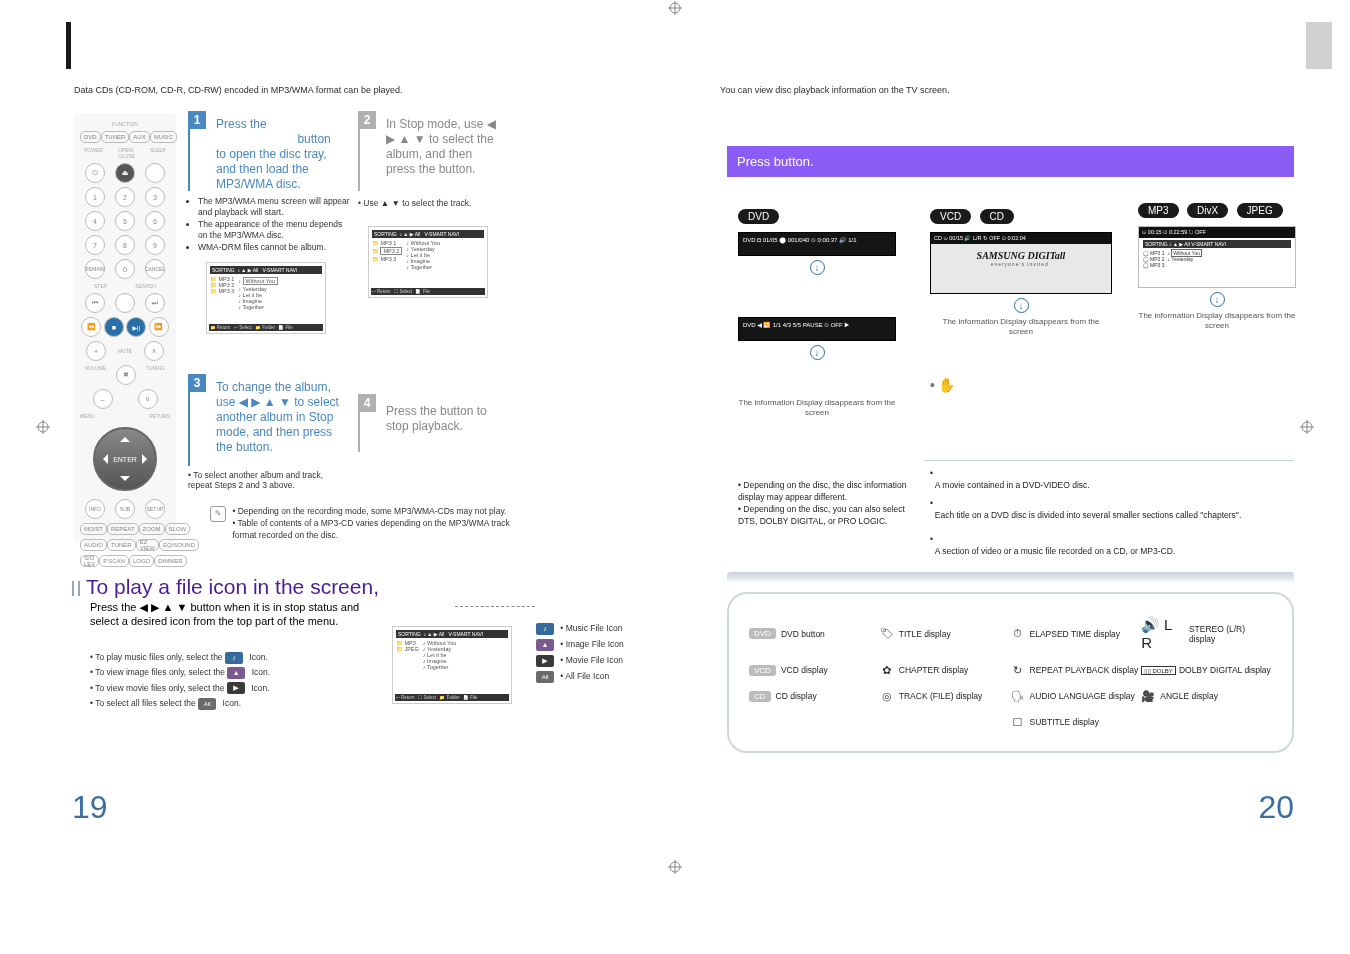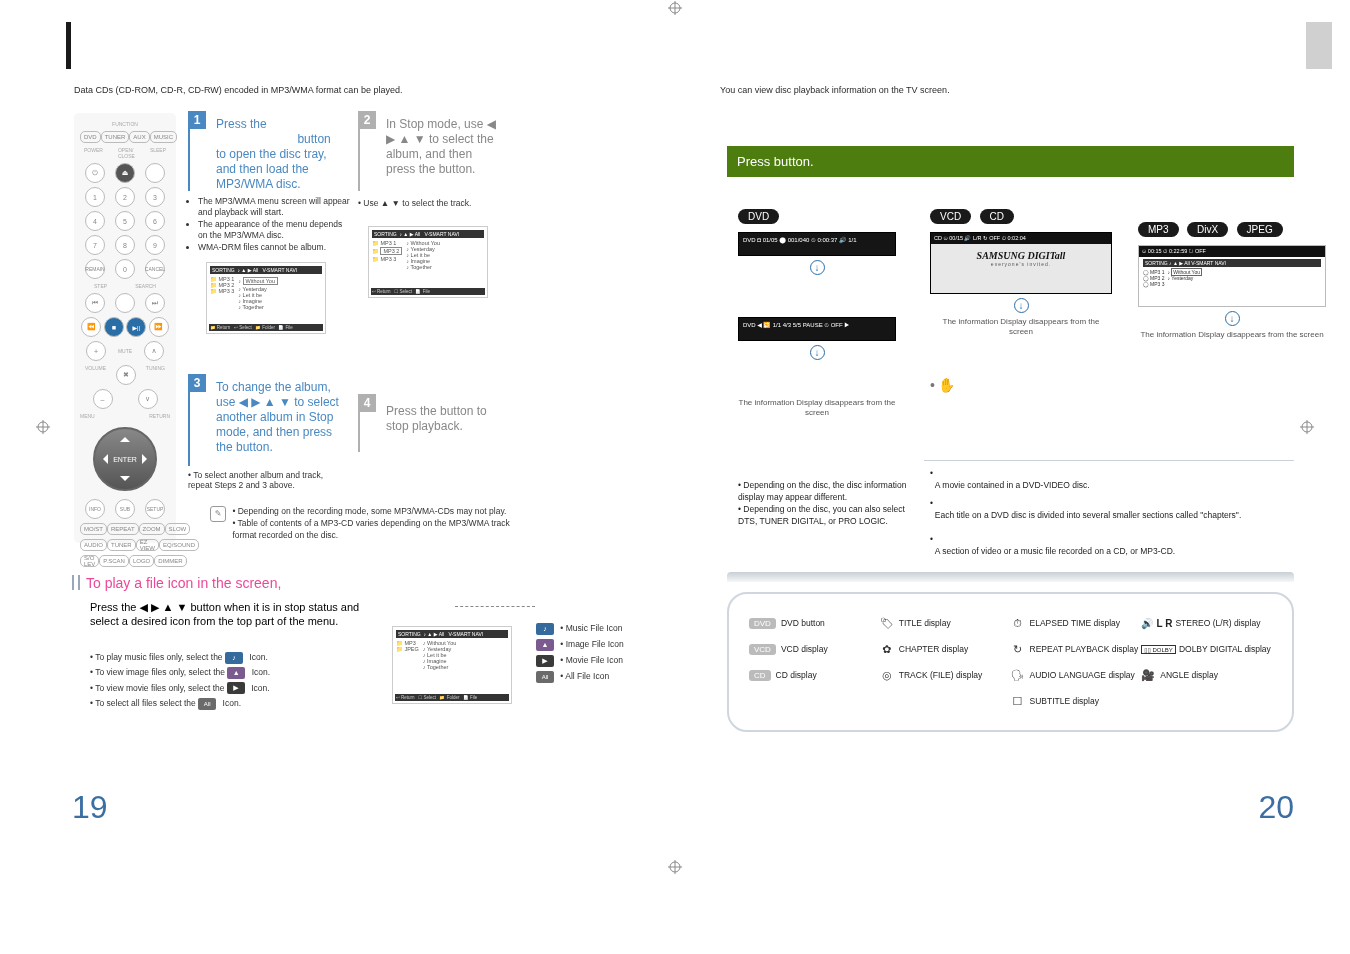--- a/index.html
+++ b/index.html
@@ -32,27 +32,27 @@
   .step.alt{border-left-color:#b0b0b0}
   .step .num{position:absolute;left:-2px;top:-2px;width:18px;height:18px;background:#4a88c2;color:#fff;font-size:12px;font-weight:bold;text-align:center;line-height:18px}
   .step.alt .num{background:#b0b0b0}
   .step .head{font-size:12px;color:#4a88c2;line-height:1.25;padding:4px 6px 4px 26px}
   .step.alt .head{color:#888}
   .bul{font-size:8.5px;color:#333;line-height:1.35;padding:0 6px 0 20px}
   .bul li{list-style:disc;margin-left:0}
   .mini{position:absolute;width:120px;height:72px;background:#fff;border:1px solid #ccc;font-size:5.5px;color:#555;box-sizing:border-box;padding:3px}
   .mini .hdr{background:#333;color:#fff;font-size:5px;padding:1px 2px;margin-bottom:2px}
   .mini .sel{display:inline-block;border:1px solid #888;padding:0 2px;margin:1px 0}
-  .section-mark{position:absolute;font-size:14px;color:#ec4899}
+  .section-mark{position:absolute;font-size:21px;color:#4c1d95}
   .section-mark .bars{display:inline-block;width:4px;border-left:2px solid #9aa7b8;border-right:2px solid #9aa7b8;height:15px;vertical-align:-2px;margin-right:6px}
   .icon-tag{display:inline-block;width:18px;height:12px;border-radius:2px;font-size:7px;color:#fff;text-align:center;line-height:12px;vertical-align:middle;margin-right:4px}
   .pg{position:absolute;bottom:128px;font-size:32px;color:#3b6fa3;font-weight:300}
   .pg.l{left:72px}
   .pg.r{right:56px}
-  .infobut{position:absolute;top:146px;left:727px;right:56px;background:#4d7c0f;color:#fff;padding:8px 10px;font-size:13px}
+  .infobut{position:absolute;top:146px;left:727px;right:56px;background:#8b5cf6;color:#fff;padding:8px 10px;font-size:13px}
   .infobut .sub{font-size:8.5px;color:#f0f3f6;margin-top:3px}
   .pill2{display:inline-block;background:#1a1a1a;color:#fff;font-size:10px;padding:2px 10px;border-radius:10px;margin-right:4px}
   .thumb{background:#151515;color:#fff;font-size:6px;border:1px solid #000;box-sizing:border-box;padding:3px 4px;position:relative}
   .ocirc{width:13px;height:13px;border:1.5px solid #2a6ea8;border-radius:50%;color:#2a6ea8;font-size:10px;text-align:center;line-height:13px;margin:4px auto}
   .grp{position:absolute}
   .cap{font-size:8px;color:#555;text-align:center;line-height:1.3}
   .gloss-box{position:absolute;left:727px;right:56px;border:2px solid #cfd6dd;border-radius:20px;padding:16px 20px;font-size:8.5px;color:#222}
   .gloss-box .row2{display:flex;flex-wrap:wrap}
   .gloss-box .cell{width:25%;display:flex;align-items:center;margin:6px 0}
   .gloss-box .badge{display:inline-block;font-size:8px;padding:1px 5px;border-radius:3px;margin-right:5px;color:#fff;background:#888}
@@ -321,21 +321,21 @@
     <span class="pill2">CD</span>
     <div class="thumb" style="height:62px;margin-top:8px;background:#e8e8e8;color:#333">
       <div style="background:#111;color:#fff;margin:-3px -4px 4px;padding:2px 3px;font-size:5.5px">CD  ⏲ 00/15   🔊 L/R   ↻ OFF   ⏱ 0:02:04</div>
       <div style="text-align:center;font-family:serif;font-size:10px;font-weight:bold;font-style:italic;color:#111;margin-top:6px"><span>SAMSUNG DIGITall</span></div>
       <div style="text-align:center;font-size:5px;color:#555;letter-spacing:1px">everyone's invited.</div>
     </div>
     <div class="ocirc">↓</div>
     <div class="cap">The information Display disappears from the screen</div>
   </div>
 
-  <div class="grp" style="top:219px;left:1138px;width:188px">
+  <div class="grp" style="top:200px;left:1138px;width:158px">
     <span class="pill2">MP3</span>
     <span class="pill2">DivX</span>
     <span class="pill2">JPEG</span>
     <div class="thumb" style="height:62px;margin-top:8px;background:#fff;color:#333;border:1px solid #bbb">
       <div style="background:#111;color:#fff;margin:-3px -4px 2px;padding:2px 3px;font-size:5.5px">⏲ 00:15     ⏱ 0:22:59     ↻ OFF</div>
       <div style="background:#333;color:#fff;font-size:5px;padding:1px 2px">SORTING   ♪  ▲  ▶  All   V-SMART NAVI</div>
       <div style="display:flex;gap:3px;font-size:5px;margin-top:2px">
         <div>
             <div>◯ <span>MP3 1</span></div>
             <div>◯ <span>MP3 2</span></div>
@@ -350,21 +350,21 @@
     <div class="ocirc">↓</div>
     <div class="cap">The information Display disappears from the screen</div>
   </div>
 
   <div style="position:absolute;top:376px;left:930px;font-size:8.5px;color:#222;width:360px;line-height:1.4">
     <div style="font-size:14px;color:#777;margin-bottom:4px">• ✋</div>
   </div>
 
   <div style="position:absolute;top:480px;left:738px;width:170px;font-size:8.5px;color:#222;line-height:1.4">
     • <span>Depending on the disc, the disc information display may appear different.</span><br>
-    • <span>Depending on the disc, you can also select DTS, TUNER DIGITAL, or PRO LOGIC.</span>
+    • <span>Depending on the disc, you can also select DTS, DOLBY DIGITAL, or PRO LOGIC.</span>
   </div>
 
   <div style="position:absolute;top:460px;left:924px;right:56px;border-top:1px solid #c9d2da"></div>
   <div class="term" style="top:468px;left:930px;width:360px">
     • <span class="tt"></span><br>&nbsp;&nbsp;<span>A movie contained in a DVD-VIDEO disc.</span>
   </div>
   <div class="term" style="top:498px;left:930px;width:360px">
     • <span class="tt"></span><br>&nbsp;&nbsp;<span>Each title on a DVD disc is divided into several smaller sections called "chapters".</span>
   </div>
   <div class="term" style="top:534px;left:930px;width:360px">
@@ -381,21 +381,21 @@
         </div>
         <div class="cell">
           <span class="ico">🏷</span>
           <span>TITLE display</span>
         </div>
         <div class="cell">
           <span class="ico">⏱</span>
           <span>ELAPSED TIME display</span>
         </div>
         <div class="cell">
-          <span style="font-size:10px;font-weight:bold;margin-right:3px">🔊 L R</span>
+          <span style="font-size:15px;font-weight:normal;margin-right:3px">🔊 L R</span>
           <span>STEREO (L/R) display</span>
         </div>
         <div class="cell">
           <span class="badge" style="background:#bbb">VCD</span>
           <span>VCD display</span>
         </div>
         <div class="cell">
           <span class="ico">✿</span>
           <span>CHAPTER display</span>
         </div>

